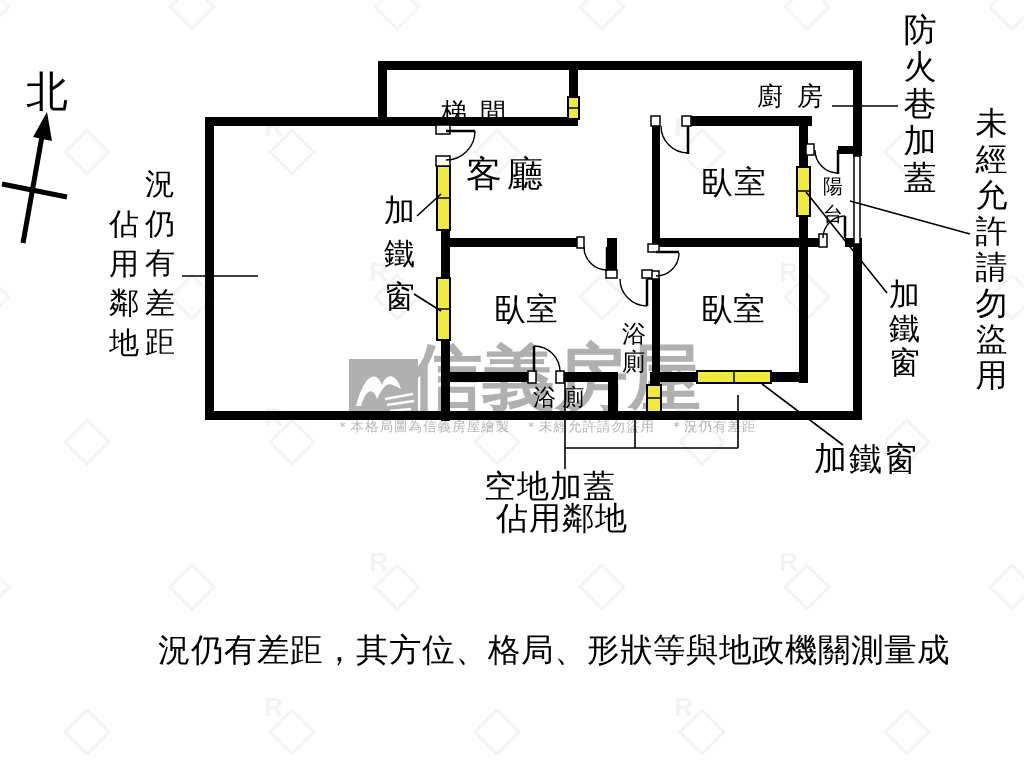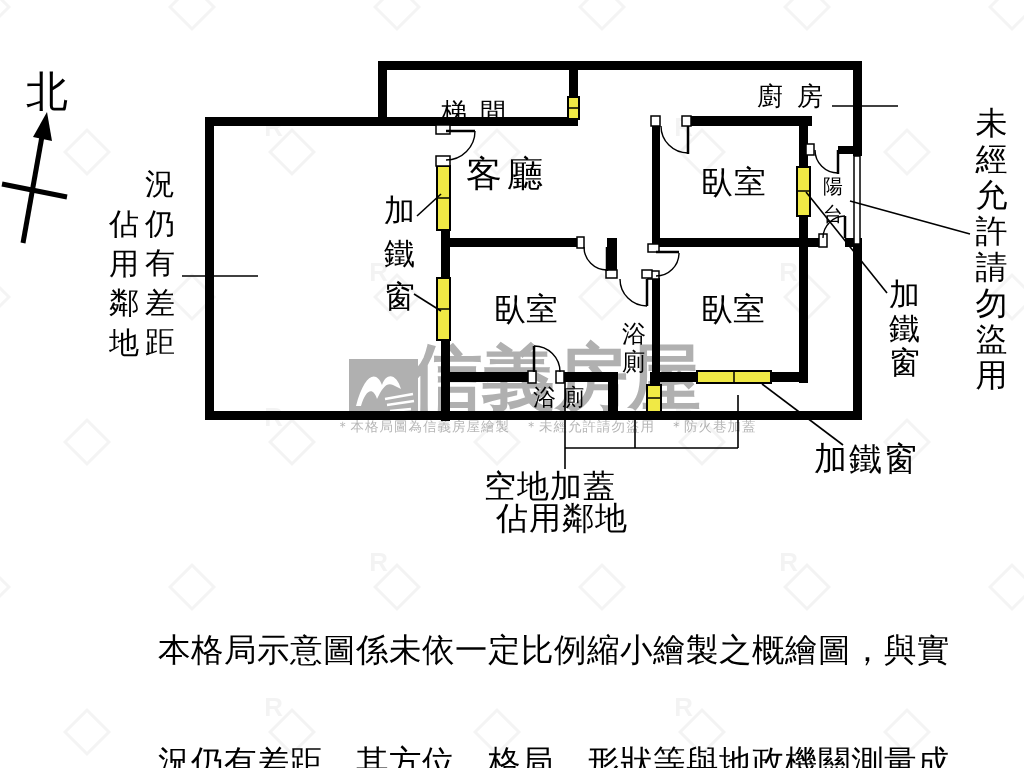--- a/index.html
+++ b/index.html
@@ -85,21 +85,21 @@
     </div>
 
   <div id="wm-brand" class="abs wm">信義房屋</div>
   <div id="wm-logo" class="abs wm">
     <svg width="69" height="61" viewBox="0 0 69 61">
       <rect x="0" y="0" width="69" height="61" fill="#b0b0b0"></rect>
       <path d="M7,47 C15,16 27,10 33,26 C38,12 48,16 52,30 L44,26 C37,23 33,30 28,40 C24,28 17,30 12,47 Z" fill="#ffffff"></path>
       <path d="M36,40 L64,35 M38,46 L65,42 M41,52 L62,50" stroke="#ffffff" stroke-width="2.5" fill="none"></path>
     </svg>
   </div>
-  <div id="wm-fine" class="abs">＊本格局圖為信義房屋繪製　＊未經允許請勿盜用　＊防火巷加蓋</div>
+  <div id="wm-fine" class="abs">＊本格局圖為信義房屋繪製　＊未經允許請勿盜用　＊況仍有差距</div>
 
   <svg id="plan-svg" width="1024" height="768" viewBox="0 0 1024 768">
 
     <g fill="#000000">
       <rect x="378" y="61" width="484" height="9"></rect>
       <rect x="378" y="61" width="9" height="65"></rect>
       <rect x="569" y="61" width="9" height="37"></rect>
       <rect x="205" y="117" width="373" height="9"></rect>
       <rect x="205" y="117" width="9" height="303"></rect>
       <rect x="205" y="411" width="657" height="9"></rect>
@@ -193,27 +193,27 @@
   <div class="abs lbl" style="left:701px;top:166px;font-size:32px;letter-spacing:1px;">臥室</div>
   <div class="abs lbl" style="left:494px;top:293px;font-size:32px;">臥室</div>
   <div class="abs lbl" style="left:701px;top:293px;font-size:32px;">臥室</div>
   <div class="abs lbl v" style="left:818px;top:172px;width:30px;font-size:20px;line-height:28px;">陽台</div>
   <div class="abs lbl v" style="left:620px;top:320px;width:28px;font-size:24px;line-height:28px;">浴廁</div>
   <div class="abs lbl" style="left:533px;top:386px;font-size:23px;letter-spacing:6px;">浴廁</div>
 
   <div class="abs lbl v" style="left:142px;top:164px;width:36px;font-size:30px;line-height:39.5px;">況仍有差距</div>
   <div class="abs lbl v" style="left:106px;top:204px;width:36px;font-size:30px;line-height:39.5px;">佔用鄰地</div>
   <div class="abs lbl v" style="left:381px;top:189px;width:37px;font-size:31px;line-height:43px;">加鐵窗</div>
+  <div class="abs lbl v" style="left:901px;top:12px;width:38px;font-size:33px;line-height:37px;">防火巷加蓋</div>
   <div class="abs lbl v" style="left:973px;top:105px;width:37px;font-size:32px;line-height:36px;">未經允許請勿盜用</div>
   <div class="abs lbl v" style="left:886px;top:278px;width:37px;font-size:31px;line-height:34px;">加鐵窗</div>
   <div class="abs lbl" style="left:814px;top:442px;font-size:33px;letter-spacing:2px;">加鐵窗</div>
   <div class="abs lbl" style="left:484px;top:470px;font-size:32px;letter-spacing:1px;">空地加蓋</div>
   <div class="abs lbl" style="left:496px;top:502px;font-size:32px;letter-spacing:1px;">佔用鄰地</div>
 
   <div class="abs disc" style="left:158px;top:557px;width:800px;">
-    <div>本格局示意圖係未依一定比例縮小繪製之概繪圖，與實</div>
     <div>況仍有差距，其方位、格局、形狀等與地政機關測量成</div>
     
     
     
   </div>
 
 </div>
 
 </body></html>

